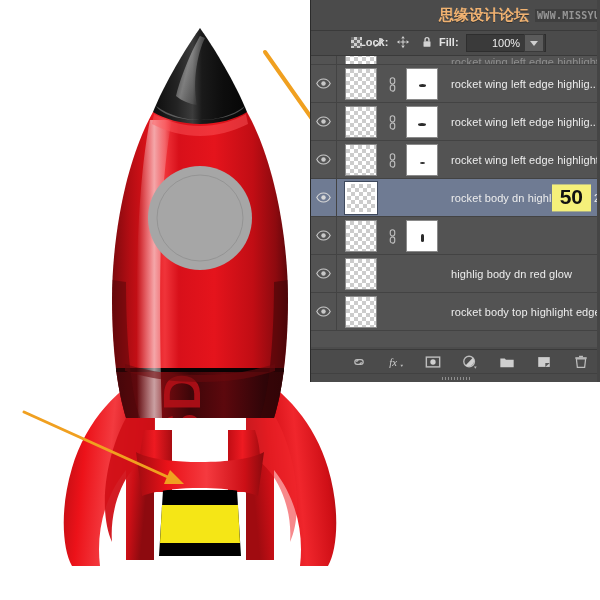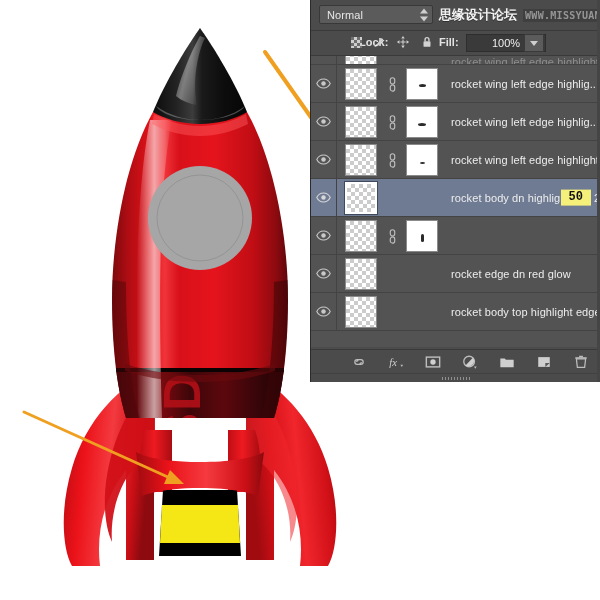--- a/index.html
+++ b/index.html
@@ -100,23 +100,23 @@
     left: 128px;
     top: 2px;
     height: 26px;
     display: flex;
     align-items: center;
     gap: 6px;
     opacity: .93;
   }
   .wm-cn {
     font-family: Liberation Serif, serif;
-    font-size: 13px;
+    font-size: 15px;
     font-weight: bold;
-    color: #ffffff;
+    color: #fdba74;
     text-shadow: 0 1px 0 #2e2e2e, 1px 0 0 #616161;
     letter-spacing: 0px;
     white-space: nowrap;
   }
   .wm-en {
     font-family: "DejaVu Sans Mono", monospace;
     font-size: 10px;
     font-weight: bold;
     color: #9c9c9c;
     background: #3f3f3f;
@@ -294,23 +294,23 @@
     position: relative;
     top: 4px;
   }
   .badge-50 {
     position: absolute;
     right: 10px;
     top: 50%;
     transform: translateY(-50%);
     background: #f5f07a;
     color: #111111;
-    font-size: 12px;
+    font-size: 21px;
     font-weight: bold;
-    font-family: Liberation Mono, monospace;
+    font-family: Liberation Sans, sans-serif;
     padding: 1px 8px 2px 8px;
     line-height: 1.15;
   }
 
   
   .panel-bottombar {
     position: absolute;
     left: 0;
     bottom: 8px;
     width: 100%;
@@ -489,27 +489,20 @@
     </g>
     <g>
       <line x1="24" y1="412" x2="170" y2="478" stroke="#f0a020" stroke-width="3" stroke-linecap="round"></line>
       <path d="M184,484 L164,484 L170,470 Z" fill="#f0a020"></path>
     </g>
   </svg>
 
   <div id="layers-panel">
 
     <div class="panel-topbar">
-      <div class="blend-select">
-        <span class="lbl">Normal</span>
-        <span class="stepper-arrows">
-          <i class="up"></i>
-            <i class="dn"></i>
-        </span>
-      </div>
       <div class="watermark">
         <span class="wm-cn">思缘设计论坛</span>
         <span class="wm-en">WWW.MISSYUAN.COM</span>
       </div>
     </div>
 
     <div class="lock-row">
       <span class="lock-label">Lock:</span>
       <span class="lock-icons">
         <span class="checker-ic"></span>
@@ -660,21 +653,21 @@
           <svg class="eye-icon" viewBox="0 0 20 14">
             <path d="M10 1 C4 1 1 7 1 7 C1 7 4 13 10 13 C16 13 19 7 19 7 C19 7 16 1 10 1 Z" fill="none" stroke="#c9c9c9" stroke-width="1.4"></path>
             <circle cx="10" cy="7" r="3" fill="#c9c9c9"></circle>
           </svg>
         </div>
         <div class="thumb-cell">
           <div class="thumb"></div>
         </div>
         <div class="link-cell"></div>
         <div class="mask-cell"></div>
-        <div class="layer-name">rocket edge dn red glow</div>
+        <div class="layer-name">highlig body dn red glow</div>
       </div>
 
       <div class="layer-row">
         <div class="eye-cell">
           <svg class="eye-icon" viewBox="0 0 20 14">
             <path d="M10 1 C4 1 1 7 1 7 C1 7 4 13 10 13 C16 13 19 7 19 7 C19 7 16 1 10 1 Z" fill="none" stroke="#c9c9c9" stroke-width="1.4"></path>
             <circle cx="10" cy="7" r="3" fill="#c9c9c9"></circle>
           </svg>
         </div>
         <div class="thumb-cell">

